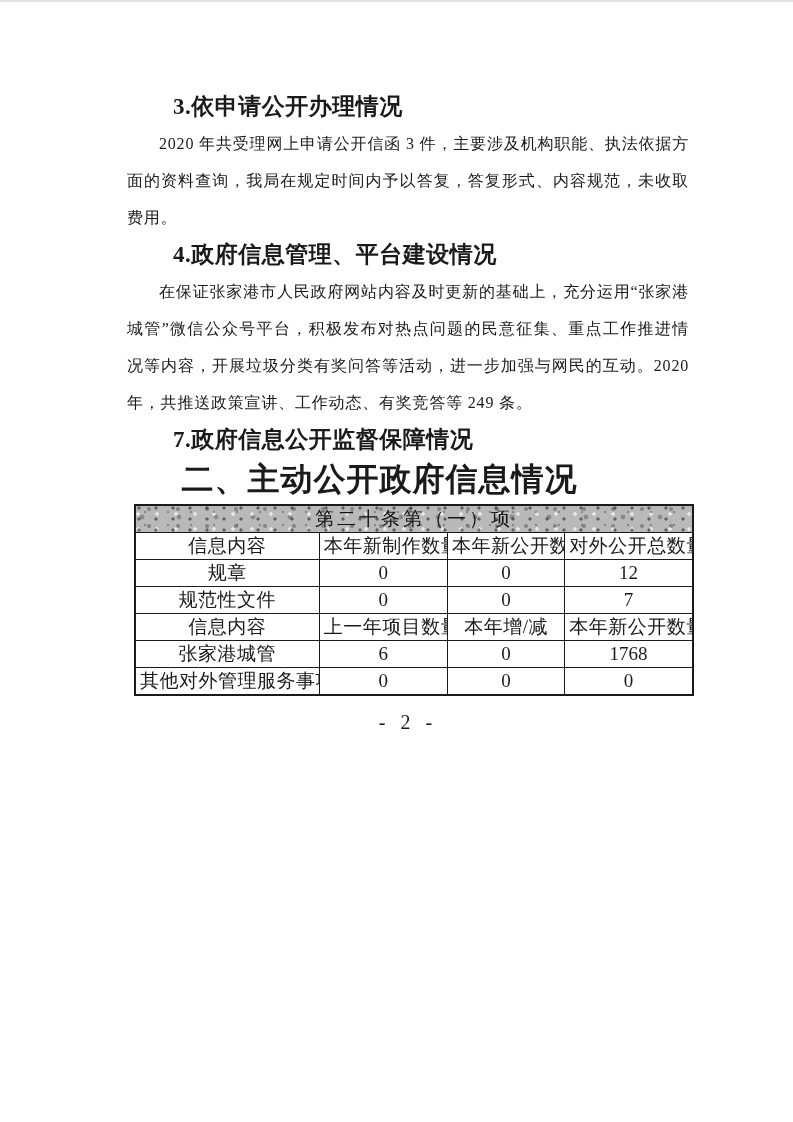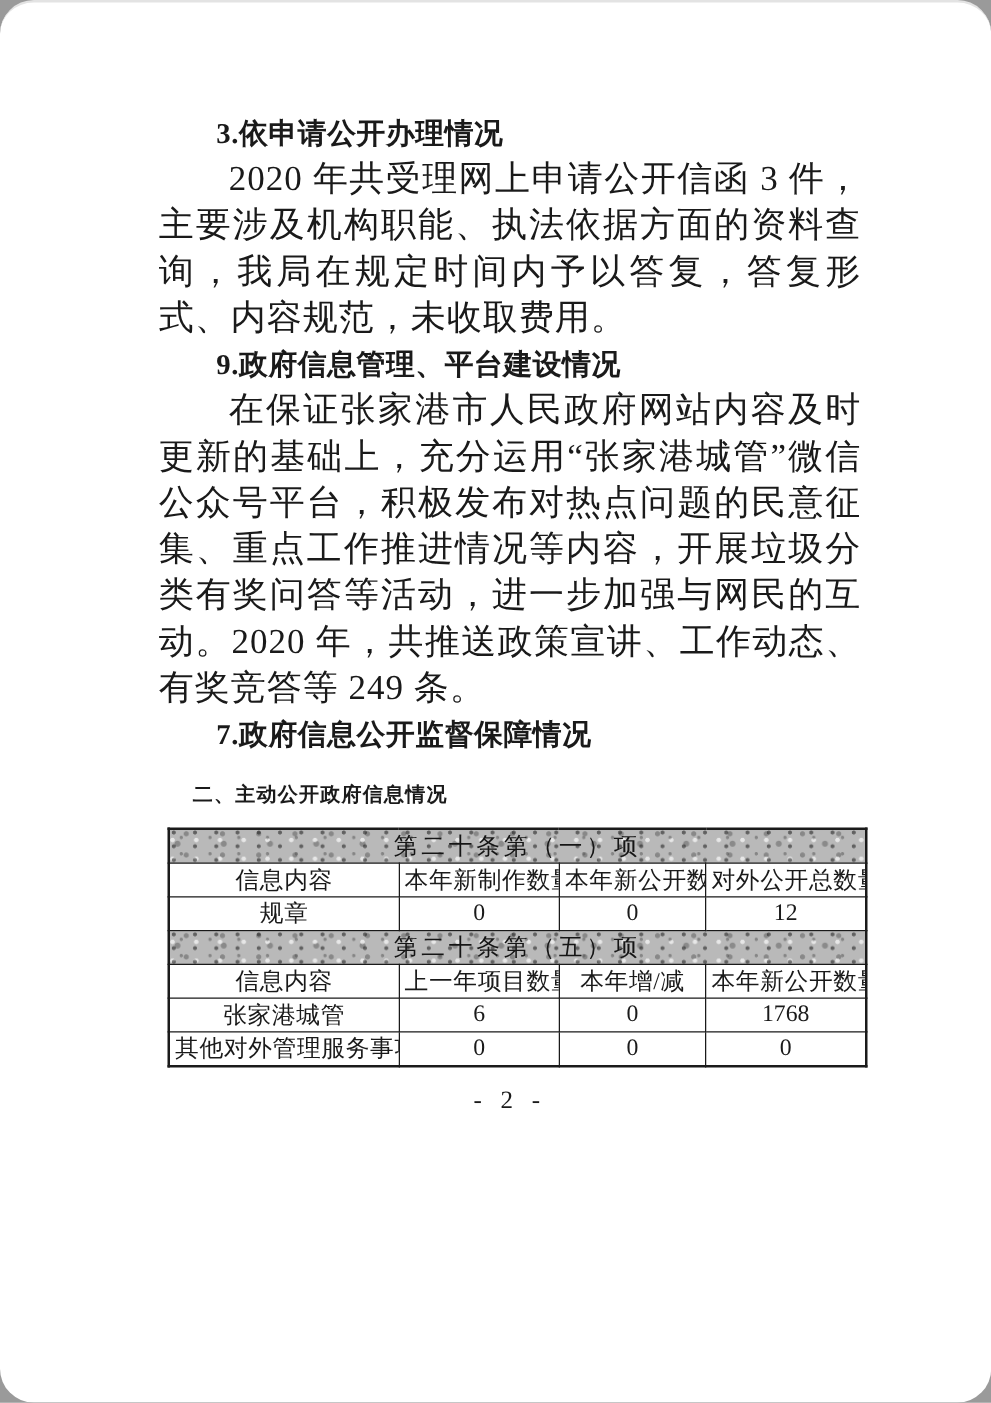--- a/index.html
+++ b/index.html
@@ -6,47 +6,46 @@
   .page{
     position:relative;
     width:793px;height:1122px;
     margin:0 auto;
     background:#ffffff;
     border-top:2px solid #e3e3e3;
     box-sizing:border-box;
     font-family:"Liberation Serif","DejaVu Serif",serif;
     color:#1a1a1a;
     overflow:hidden;
-    border-radius:27px;
   }
   .content{
     box-sizing:border-box;
     padding:86px 104px 0 127px; 
   }
   h3.sub-heading{
     margin:0;
     font-size:23px;
     font-weight:bold;
     line-height:37px;
     text-indent:2em;
     letter-spacing:0.5px;
   }
   p.body-para{
     margin:0;
-    font-size:28px;
+    font-size:16px;
     line-height:37px;
     text-indent:2em;
     text-align:justify;
     text-justify:inter-character;
     letter-spacing:0.8px;
   }
   h2.main-heading{
-    margin:13px 0 7px 0;
+    margin:3px 0 7px 0;
     font-family:Liberation Serif, serif;
-    font-size:16px;
+    font-size:32px;
     font-weight:bold;
     line-height:36px;
     text-indent:1.7em;
     letter-spacing:1px;
   }
   table.report-table{
     width:calc(100% - 2px);
     margin-left:7px;
     border-collapse:collapse;
     border:2px solid #1a1a1a;
@@ -100,21 +99,21 @@
 </style>
 </head>
 <body>
 
 <div class="page">
   <div class="content">
 
     <h3 class="sub-heading">3.依申请公开办理情况</h3>
     <p class="body-para">2020 年共受理网上申请公开信函 3 件，主要涉及机构职能、执法依据方面的资料查询，我局在规定时间内予以答复，答复形式、内容规范，未收取费用。</p>
 
-    <h3 class="sub-heading">9.政府信息管理、平台建设情况</h3>
+    <h3 class="sub-heading">4.政府信息管理、平台建设情况</h3>
     <p class="body-para">在保证张家港市人民政府网站内容及时更新的基础上，充分运用“张家港城管”微信公众号平台，积极发布对热点问题的民意征集、重点工作推进情况等内容，开展垃圾分类有奖问答等活动，进一步加强与网民的互动。2020 年，共推送政策宣讲、工作动态、有奖竞答等 249 条。</p>
 
     <h3 class="sub-heading">7.政府信息公开监督保障情况</h3>
 
     <h2 class="main-heading">二、主动公开政府信息情况</h2>
 
     <table class="report-table">
       <colgroup>
         <col style="width:33%">
         <col style="width:23%">
@@ -131,24 +130,27 @@
           <th class="col-header">本年新制作数量</th>
           <th class="col-header">本年新公开数量</th>
           <th class="col-header">对外公开总数量</th>
         </tr>
         <tr>
           <td class="label-cell">规章</td>
           <td class="num-cell">0</td>
           <td class="num-cell">0</td>
           <td class="num-cell">12</td>
         </tr>
+        <tr>
+          <td class="label-cell">规范性文件</td>
+          <td class="num-cell">0</td>
+          <td class="num-cell">0</td>
+          <td class="num-cell">7</td>
+        </tr>
 
-        <tr>
-          <td class="band-cell" colspan="4">第二十条第（五）项</td>
-        </tr>
         <tr>
           <th class="col-header">信息内容</th>
           <th class="col-header">上一年项目数量</th>
           <th class="col-header">本年增/减</th>
           <th class="col-header">本年新公开数量</th>
         </tr>
         <tr>
           <td class="label-cell">张家港城管</td>
           <td class="num-cell">6</td>
           <td class="num-cell">0</td>

